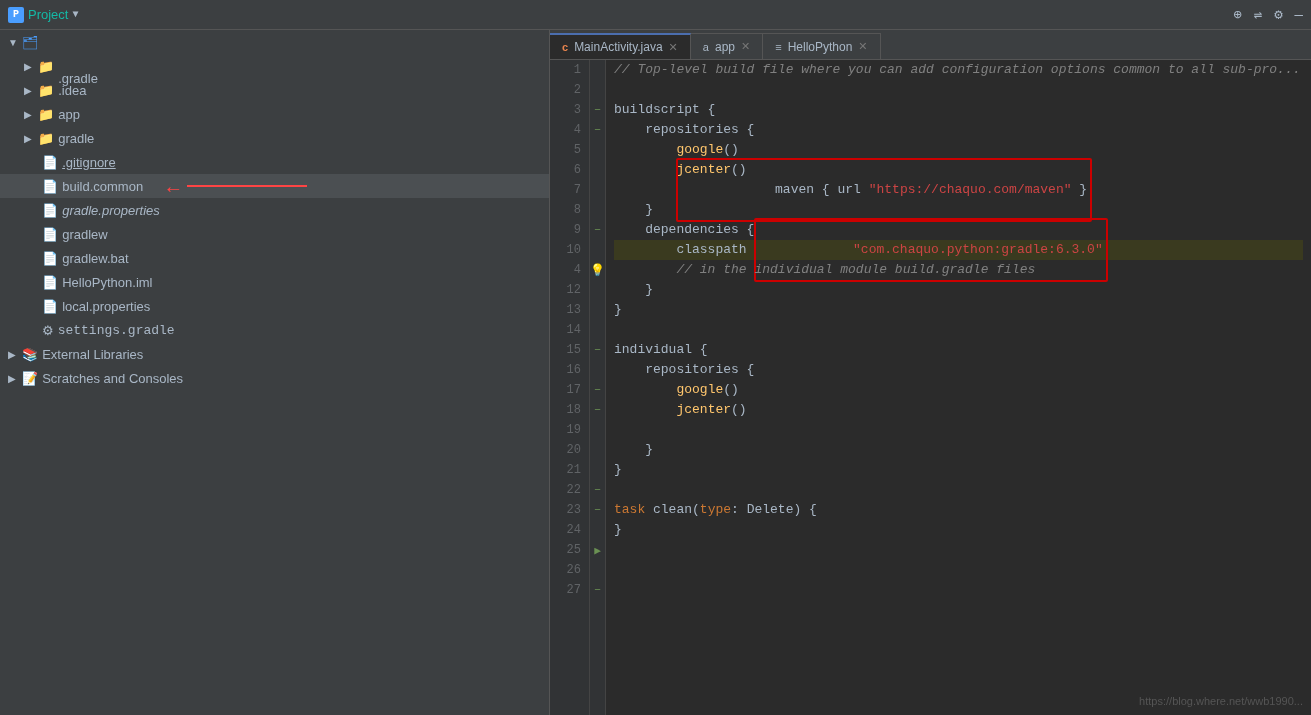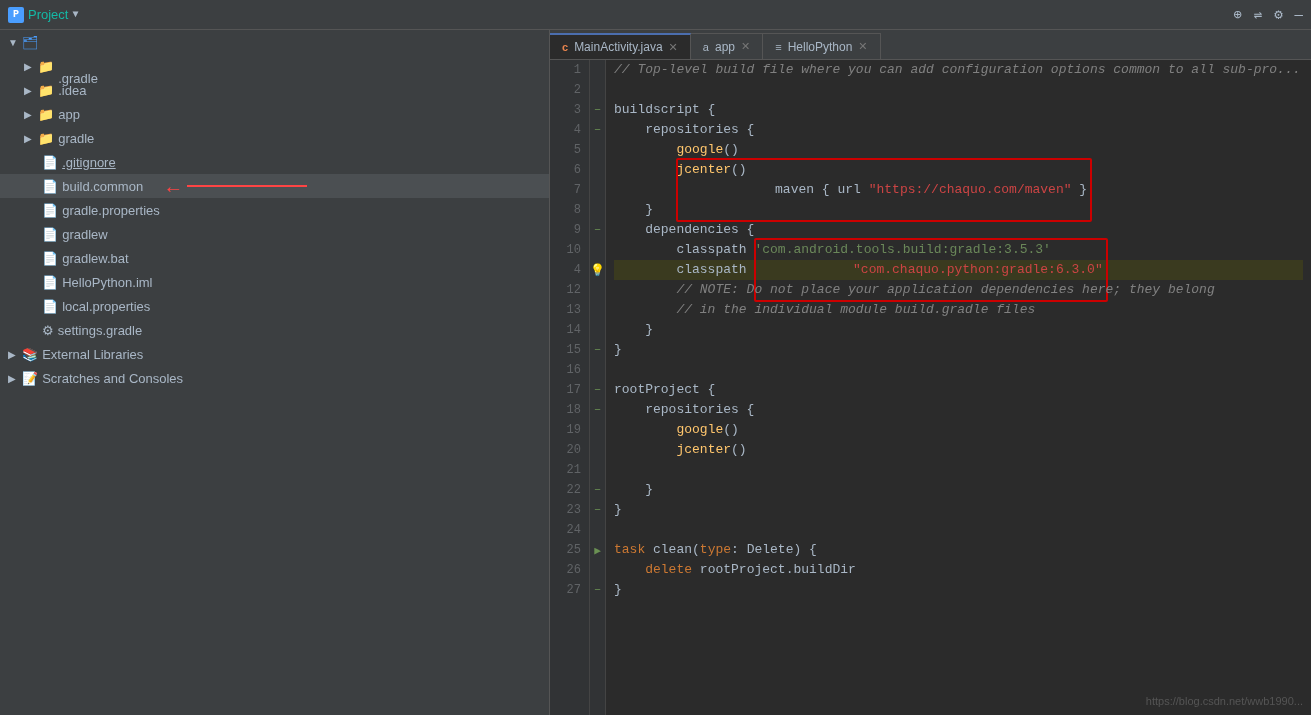--- a/index.html
+++ b/index.html
@@ -280,21 +280,21 @@
       <span style="color:#a9b7c6; font-size:13px;">📄</span>
       <span style="font-family:Arial,sans-serif;">build.common</span>
 
       <span style="color:#ff4444; font-size:20px; margin-left:16px;">←</span>
       <span style="display:inline-block; width:120px; height:2px; background:#ff4444; vertical-align:middle;"></span>
     </div>
 
     <div class="tree-item indent-1">
       <span style="width:14px;"></span>
       <span style="color:#a9b7c6; font-size:13px;">📄</span>
-      <span style="font-family:Arial,sans-serif;">gradle.properties</span>
+      <span style="font-family:Arial,sans-serif;font-style:italic;">gradle.properties</span>
     </div>
 
     <div class="tree-item indent-1">
       <span style="width:14px;"></span>
       <span style="color:#a9b7c6; font-size:13px;">📄</span>
       <span style="font-family:Arial,sans-serif;">gradlew</span>
     </div>
 
     <div class="tree-item indent-1">
       <span style="width:14px;"></span>
@@ -310,21 +310,21 @@
 
     <div class="tree-item indent-1">
       <span style="width:14px;"></span>
       <span style="color:#a9b7c6; font-size:13px;">📄</span>
       <span style="font-family:Arial,sans-serif;">local.properties</span>
     </div>
 
     <div class="tree-item indent-1">
       <span style="width:14px;"></span>
       <span style="color:#a9b7c6; font-size:13px;">⚙</span>
-      <span style="font-family:Liberation Sans, sans-serif;">settings.gradle</span>
+      <span style="font-family:Liberation Mono, monospace;">settings.gradle</span>
     </div>
 
     <div class="tree-item">
       <span class="arrow closed"></span>
       <span style="color:#cc7832; font-size:13px;">📚</span>
       <span style="font-family:Arial,sans-serif;">External Libraries</span>
     </div>
 
     <div class="tree-item">
       <span class="arrow closed"></span>
@@ -449,51 +449,45 @@
         </div>
 
         <div class="code-line">
           <span class="c-plain">    }</span>
         </div>
 
         <div class="code-line">
           <span class="c-plain">    dependencies {</span>
         </div>
 
-        <div class="code-line">
-          <span class="c-plain">        classpath <span class="c-string">'com.android.tools.build:gradle:3.5.3'</span></span>
-        </div>
 
         <div class="code-line highlighted-line">
           <span class="c-plain">        classpath </span>
           <span style="border: 2px solid #cc0000; border-radius:2px; padding: 0 3px; display:inline;">
             <span class="c-string-red">"com.chaquo.python:gradle:6.3.0"</span>
           </span>
         </div>
 
-        <div class="code-line">
-          <span class="c-comment">        // NOTE: Do not place your application dependencies here; they belong</span>
-        </div>
 
         <div class="code-line">
           <span class="c-comment">        // in the individual module build.gradle files</span>
         </div>
 
         <div class="code-line">
           <span class="c-plain">    }</span>
         </div>
 
         <div class="code-line">
           <span class="c-plain">}</span>
         </div>
 
         <div class="code-line">&nbsp;</div>
 
         <div class="code-line">
-          <span class="c-plain">rootProject {</span>
+          <span class="c-plain">individual {</span>
         </div>
 
         <div class="code-line">
           <span class="c-plain">    repositories {</span>
         </div>
 
         <div class="code-line">
           <span class="c-plain">        <span style="color:#ffc66d;">google</span>()</span>
         </div>
 
@@ -510,28 +504,25 @@
         <div class="code-line">
           <span class="c-plain">}</span>
         </div>
 
         <div class="code-line">&nbsp;</div>
 
         <div class="code-line">
           <span class="c-plain"><span class="c-keyword">task</span> clean(<span class="c-keyword">type</span>: Delete) {</span>
         </div>
 
-        <div class="code-line">
-          <span class="c-plain">    <span class="c-keyword">delete</span> rootProject.buildDir</span>
-        </div>
 
         <div class="code-line">
           <span class="c-plain">}</span>
         </div>
 
       </div>
 
-      <div class="watermark">https://blog.csdn.net/wwb1990...</div>
+      <div class="watermark">https://blog.where.net/wwb1990...</div>
 
     </div>
   </div>
 
 </div>
 
 </body></html>

